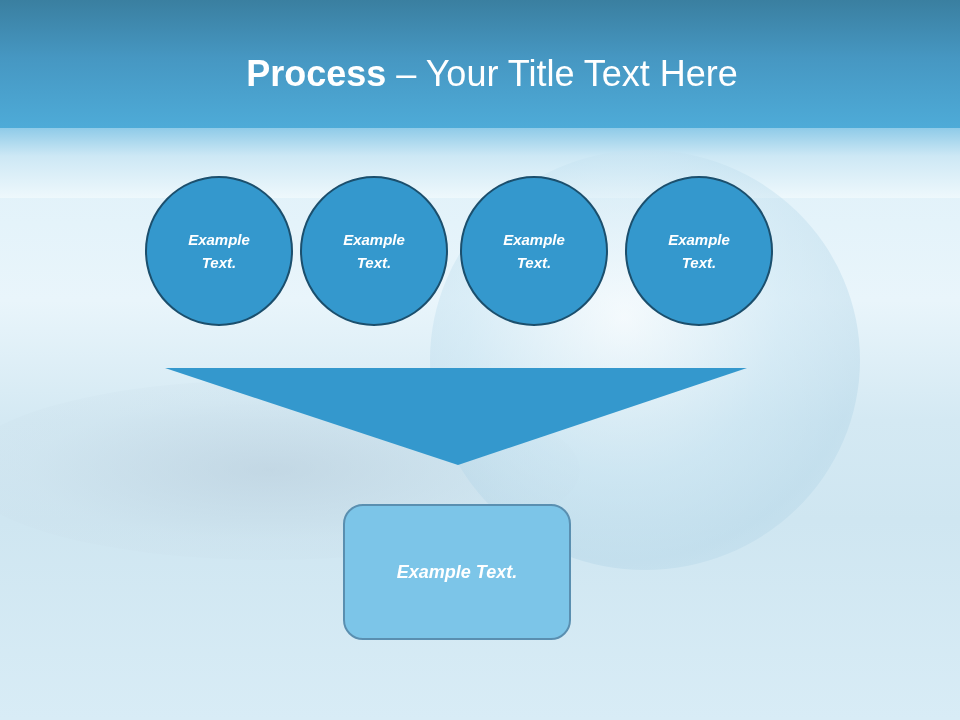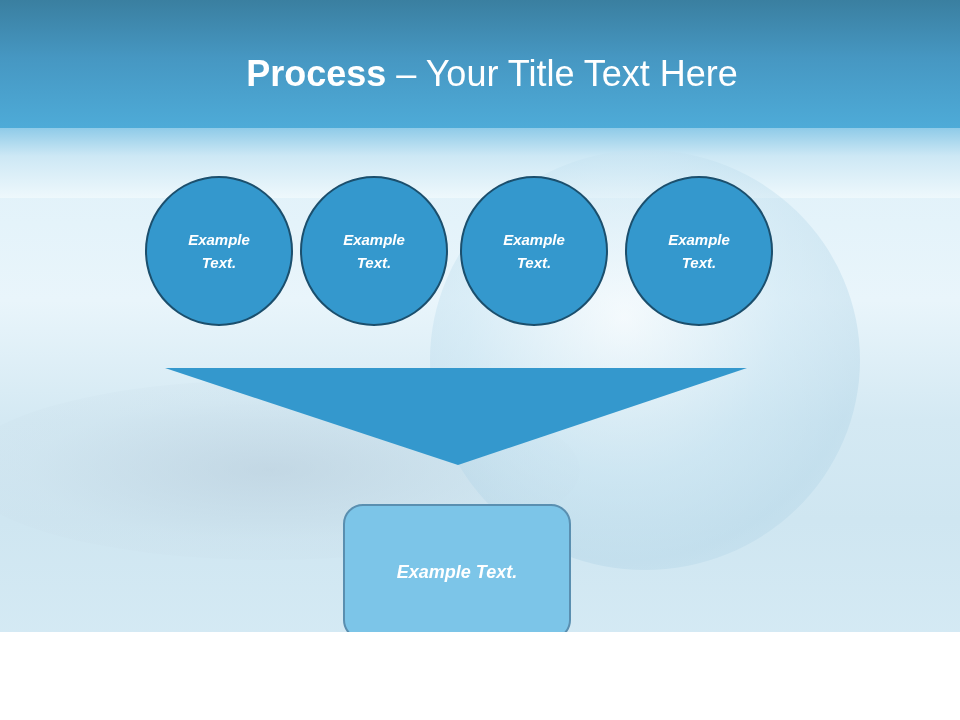--- a/index.html
+++ b/index.html
@@ -1,21 +1,21 @@
 <!DOCTYPE html>
 <html><head>
   <meta charset="utf-8">
   <style>
     html, body { margin: 0; padding: 0; }
     body {
       width: 960px; height: 720px; overflow: hidden; position: relative;
       font-family: "Liberation Sans", "DejaVu Sans", sans-serif;
     }
     .slide {
-      position: absolute; left: 0; top: 0; width: 960px; height: 632px;
+      position: absolute; left: 0; top: 0; width: 960px; height: 720px;
       background: linear-gradient(to bottom, #d6edf7 0px, #e9f5fb 300px, #d4e9f3 420px, #cfe6f1 520px, #d8ecf6 720px);
       overflow: hidden;
     }
     .header-band {
       position: absolute; left: 0; top: 0; width: 960px; height: 128px;
       background: linear-gradient(to bottom, #3a7fa0 0%, #4697c2 45%, #4eabd8 100%);
     }
     .header-fade {
       position: absolute; left: 0; top: 128px; width: 960px; height: 70px;
       background: linear-gradient(to bottom, #8fcbe8 0%, #cde8f5 40%, #eef8fc 100%);

